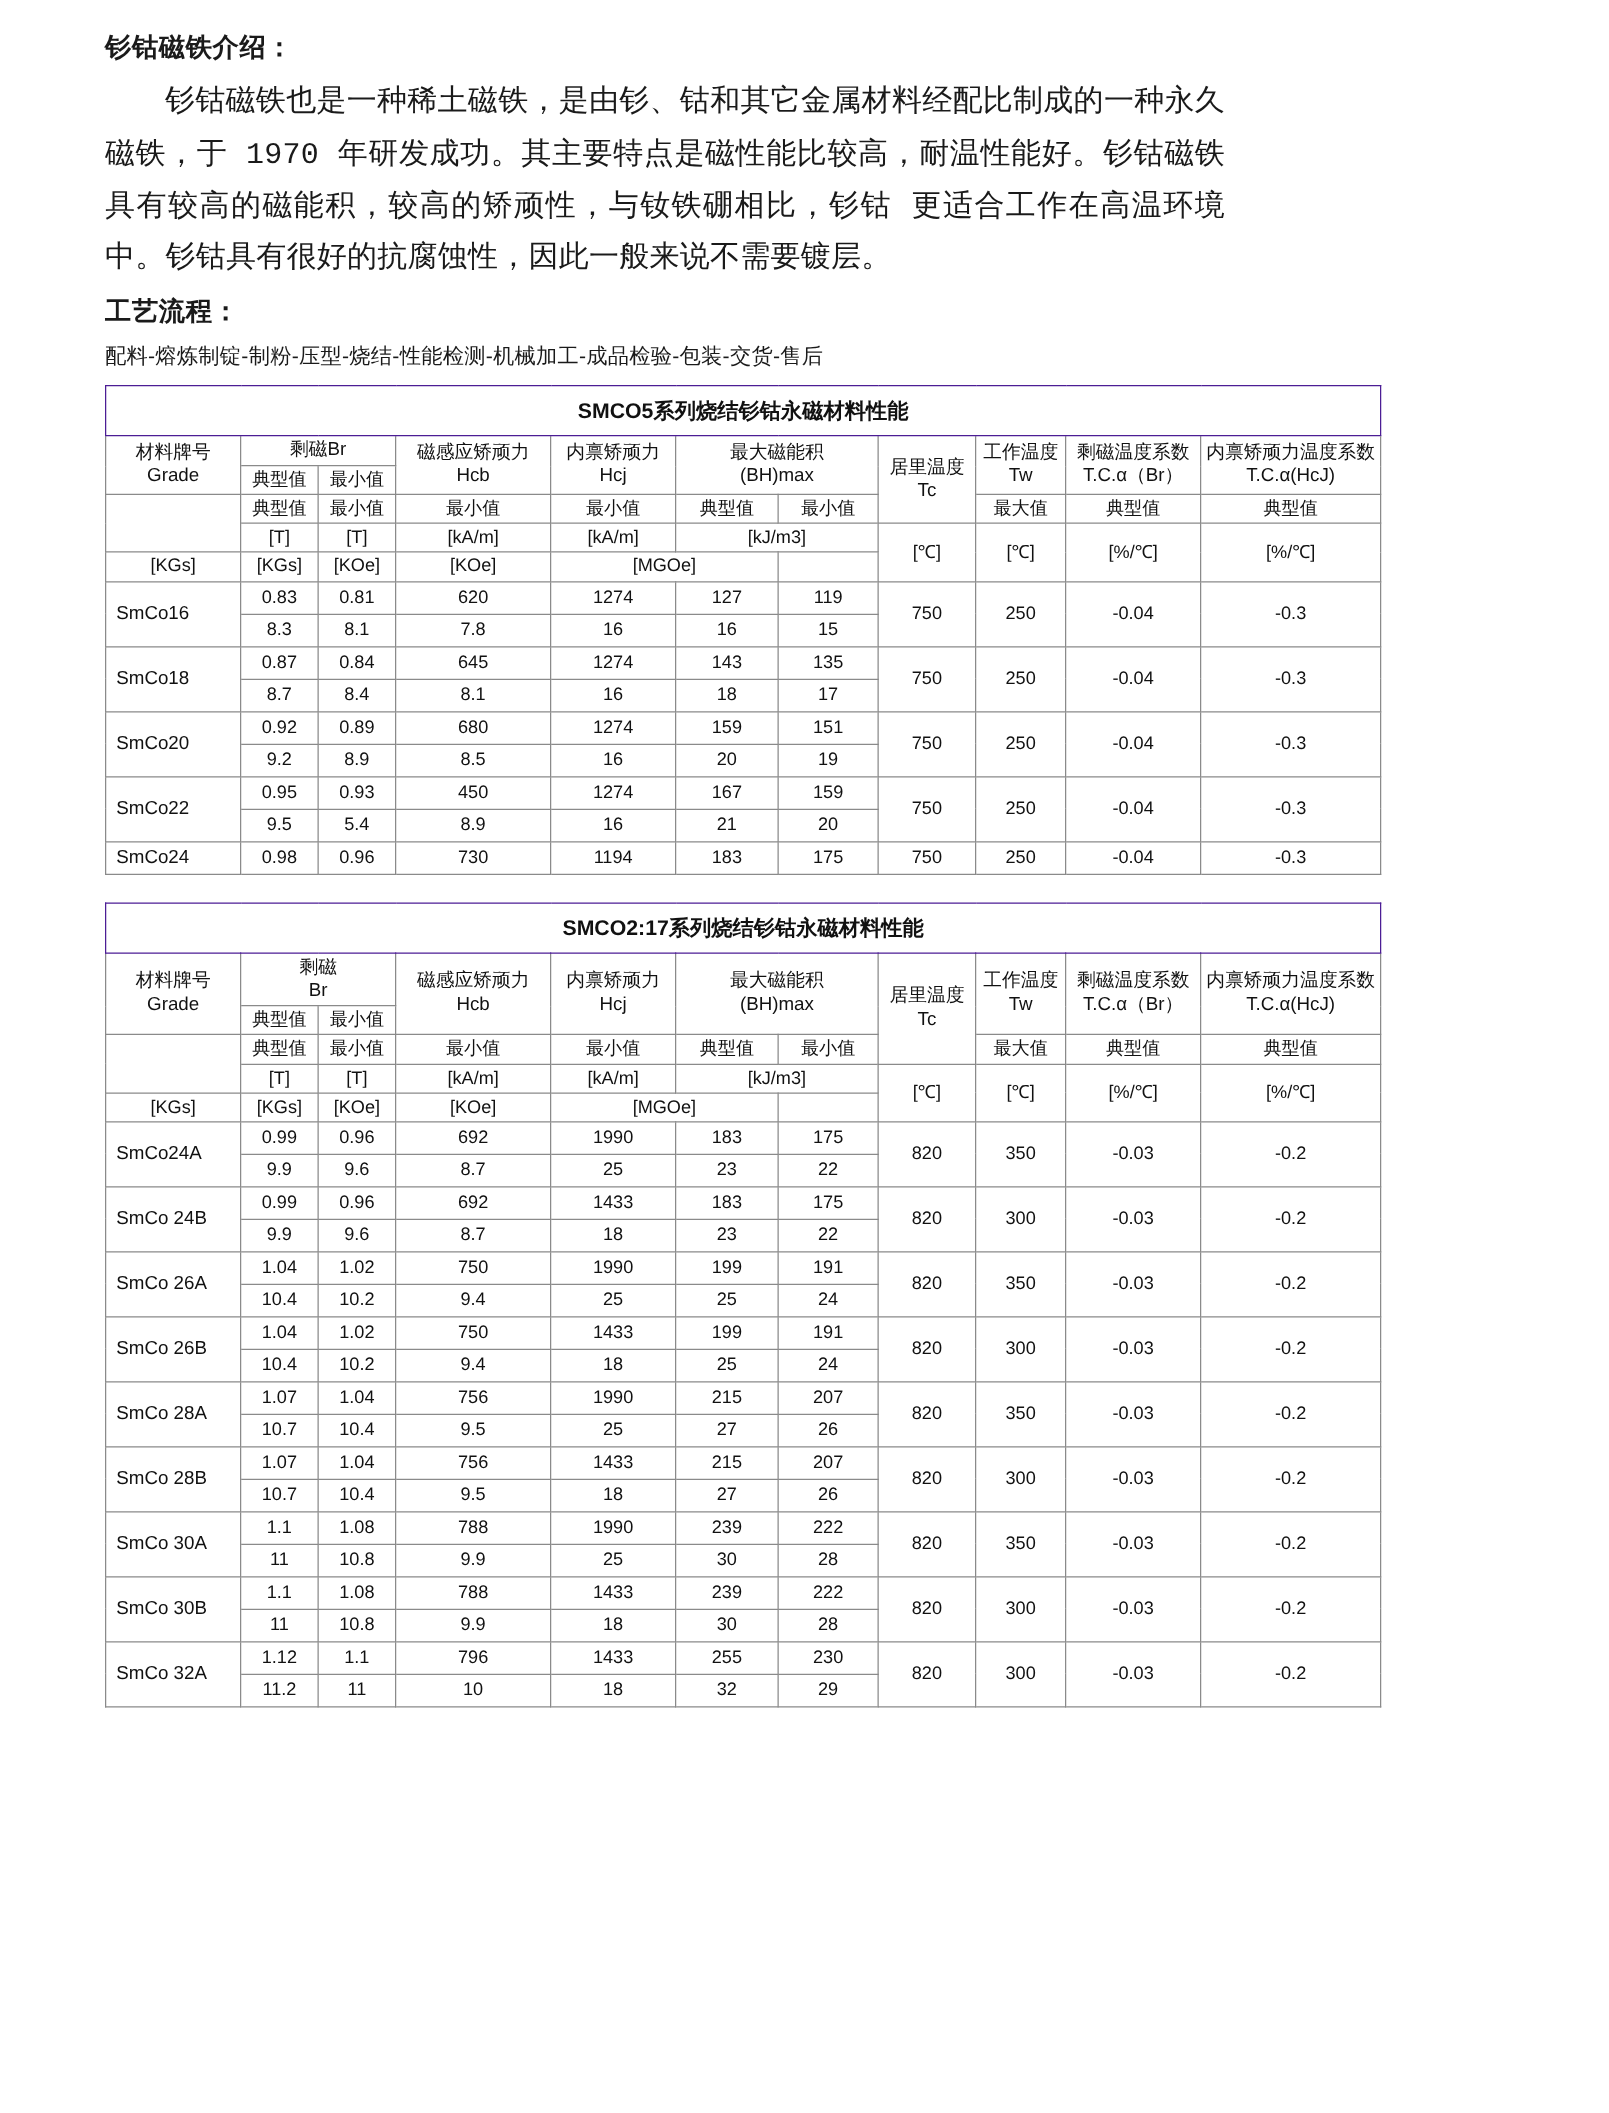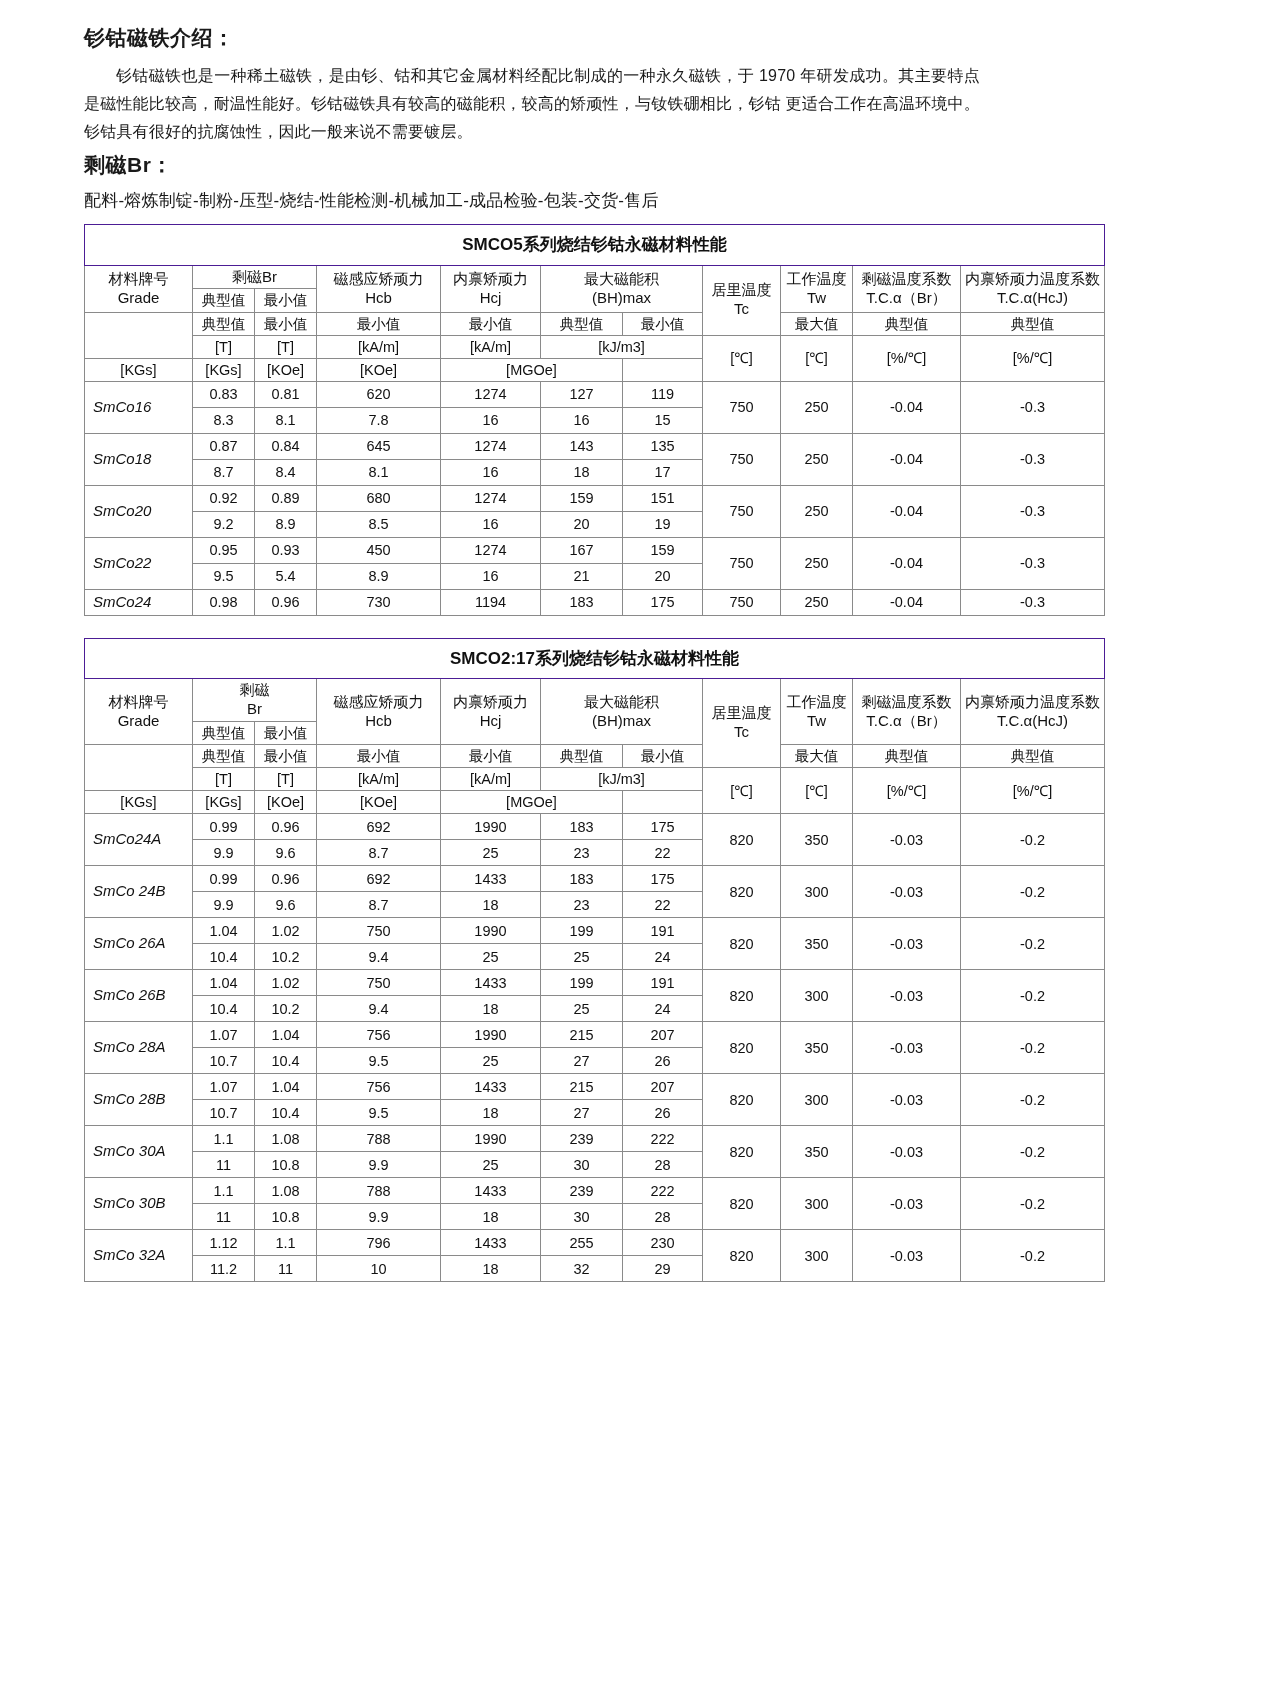--- a/index.html
+++ b/index.html
@@ -19,26 +19,27 @@
     box-sizing: border-box;
     padding: 18px 84px 10px 84px;
   }
   h2.section-title {
     font-size: 21px;
     font-weight: bold;
     margin: 6px 0 10px 0;
     letter-spacing: 0.5px;
   }
   p.body-par {
-    font-size: 16px;
+    font-size: 24px;
     line-height: 1.74;
     margin: 0 0 2px 0;
     text-align: justify;
     text-indent: 2em;
     letter-spacing: 0.2px;
+    font-family: Liberation Mono, monospace;
   }
   .process-line {
     font-size: 17px;
     margin: 6px 0 12px 0;
     letter-spacing: 0.2px;
   }
   .tbl-wrap {
     margin: 0 0 22px 0;
   }
   table.perf {
@@ -60,21 +61,20 @@
   table.perf tr.cap-row td {
     font-size: 17px;
     font-weight: bold;
     padding: 9px 4px;
     border: 1px solid #4c1d95;
   }
   table.perf td.grade-col {
     text-align: left;
     padding-left: 8px;
     font-size: 15px;
-    font-style: italic;
   }
   table.perf td.hdr {
     font-weight: normal;
     font-size: 14.5px;
   }
   table.perf td.hdr-title {
     font-size: 15px;
   }
   .row-h {
     height: 26px;
@@ -82,21 +82,21 @@
 </style>
 </head>
 <body>
 
 <div class="page">
 
   <h2 class="section-title">钐钴磁铁介绍：</h2>
 
   <p class="body-par">钐钴磁铁也是一种稀土磁铁，是由钐、钴和其它金属材料经配比制成的一种永久磁铁，于 1970 年研发成功。其主要特点是磁性能比较高，耐温性能好。钐钴磁铁具有较高的磁能积，较高的矫顽性，与钕铁硼相比，钐钴 更适合工作在高温环境中。钐钴具有很好的抗腐蚀性，因此一般来说不需要镀层。</p>
 
-  <h2 class="section-title">剩磁Br：</h2>
+  <h2 class="section-title">工艺流程：</h2>
   <div class="process-line">配料-熔炼制锭-制粉-压型-烧结-性能检测-机械加工-成品检验-包装-交货-售后</div>
 
   <div class="tbl-wrap">
     <table class="perf">
       <colgroup>
         <col style="width:108px">
         <col style="width:62px">
         <col style="width:62px">
         <col style="width:124px">
         <col style="width:100px">

